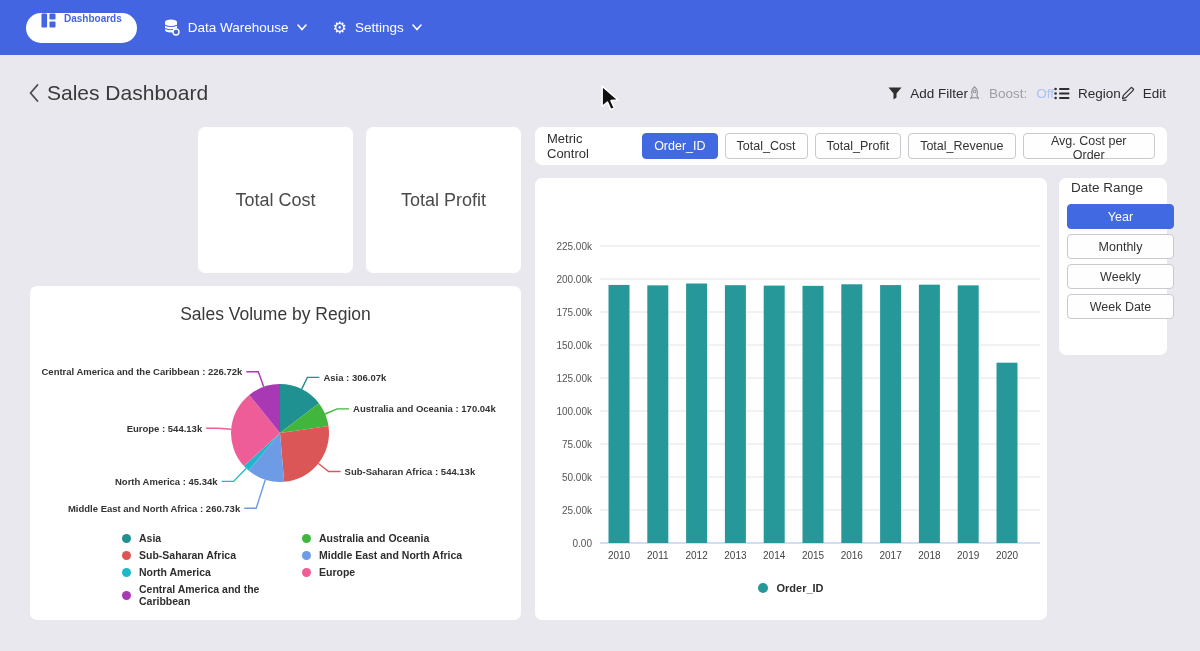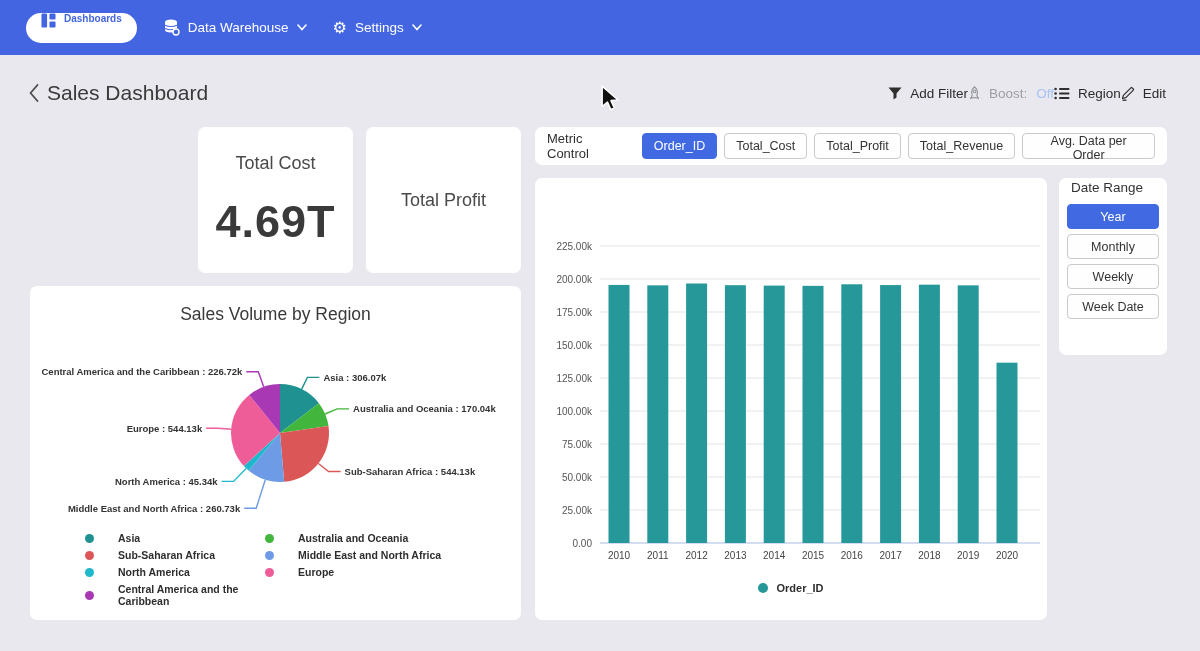--- a/index.html
+++ b/index.html
@@ -45,34 +45,34 @@
   .pill-btn { height:26px; padding:0 11px; font-family:inherit; font-size:12.5px; color:#333;
               background:#fefefe; border:1px solid #c9c9ce; border-radius:4px; cursor:pointer; }
   .pill-btn.active { background:#4169e1; border-color:#4169e1; color:#fff; }
 
   
   .pie-card { left:30px; top:286px; width:491px; height:334px; }
   .card-title { text-align:center; margin-top:18px; font-size:17.5px; font-weight:500; color:#3a3a3a; }
   .pie-svg { position:absolute; top:44px; left:0; overflow:visible; }
   .pie-legend { position:absolute; top:246px; left:55px; display:grid; grid-template-columns:180px auto;
                 row-gap:5px; column-gap:0; }
-  .legend-item { display:flex; align-items:center; gap:24px; font-size:10.5px; font-weight:bold; color:#2e2e2e; cursor:pointer; }
+  .legend-item { display:flex; align-items:center; gap:8px; font-size:10.5px; font-weight:bold; color:#2e2e2e; cursor:pointer;margin-left:37px; }
   .legend-dot { width:9px; height:9px; border-radius:50%; flex:none; }
 
   
   .bar-card { left:535px; top:178px; width:512px; height:442px; }
   .bar-svg { position:absolute; top:58px; left:0; }
   .bar-legend { position:absolute; top:404px; left:0; width:100%; display:flex; align-items:center;
                 justify-content:center; gap:8px; font-size:11px; font-weight:bold; color:#2e2e2e; cursor:pointer; }
   .bar-legend .legend-dot { width:10px; height:10px; }
 
   
   .date-card { left:1059px; top:178px; width:108px; height:177px; padding:0 8px; }
   .date-label { font-size:13.5px; color:#333; margin:2px 0 9px 4px; }
-  .date-btn { display:block; width:92px; height:25px; margin:0 auto 5px auto; font-family:inherit;
+  .date-btn { display:block; width:107px; height:25px; margin:0 auto 5px auto; font-family:inherit;
               font-size:12.5px; color:#333; background:#fefefe; border:1px solid #c9c9ce;
               border-radius:4px; cursor:pointer; }
   .date-btn.active { background:#4169e1; border-color:#4169e1; color:#fff; }
 
   .cursor { position:absolute; left:600px; top:85px; z-index:50; pointer-events:none; }
 </style>
 </head>
 <body>
 
 <div class="screen">
@@ -148,33 +148,32 @@
           <path d="M1.5 12.5 L2.4 9.3 L9.9 1.8 Q10.5 1.2 11.1 1.8 L12.3 3 Q12.9 3.6 12.3 4.2 L4.8 11.7 L1.5 12.5 Z" fill="none" stroke="#2e2e2e" stroke-width="1.2" stroke-linejoin="round"></path>
           <line x1="1.5" y1="14.2" x2="5.5" y2="14.2" stroke="#2e2e2e" stroke-width="1.3"></line>
         </svg>
         <span>Edit</span>
       </button>
     </div>
   </div>
 
   <div class="card kpi kpi2">
     <div class="kpi-label">Total Cost</div>
-    <div class="kpi-value">4.69T</div>
   </div>
   <div class="card kpi kpi3">
     <div class="kpi-label">Total Profit</div>
   </div>
 
   <div class="card metric-strip">
     <span class="metric-label">Metric Control</span>
     <button class="pill-btn metric-btn active">Order_ID</button>
     <button class="pill-btn metric-btn">Total_Cost</button>
     <button class="pill-btn metric-btn">Total_Profit</button>
     <button class="pill-btn metric-btn">Total_Revenue</button>
-    <button class="pill-btn metric-btn">Avg. Data per Order</button>
+    <button class="pill-btn metric-btn">Avg. Cost per Order</button>
   </div>
 
   <div class="card pie-card">
     <div class="card-title">Sales Volume by Region</div>
     <svg id="pie-svg" class="pie-svg" width="491" height="196">
         <path d="M250,103 L250.0,54.0 A49,49 0 0 1 288.9,73.2 Z" fill="#1f9190"></path>
         <polyline points="271.7,59.1 277.4,47.4 289.4,47.4" fill="none" stroke="#1f9190" stroke-width="1.4"></polyline>
         <text x="293.4" y="50.9" text-anchor="start" font-size="9.5" font-weight="bold" fill="#333" font-family="Liberation Sans, sans-serif">Asia : 306.07k</text>
         <path d="M250,103 L288.9,73.2 A49,49 0 0 1 298.5,96.0 Z" fill="#41b53c"></path>
         <polyline points="295.1,84.0 307.1,78.9 319.1,78.9" fill="none" stroke="#41b53c" stroke-width="1.4"></polyline>

